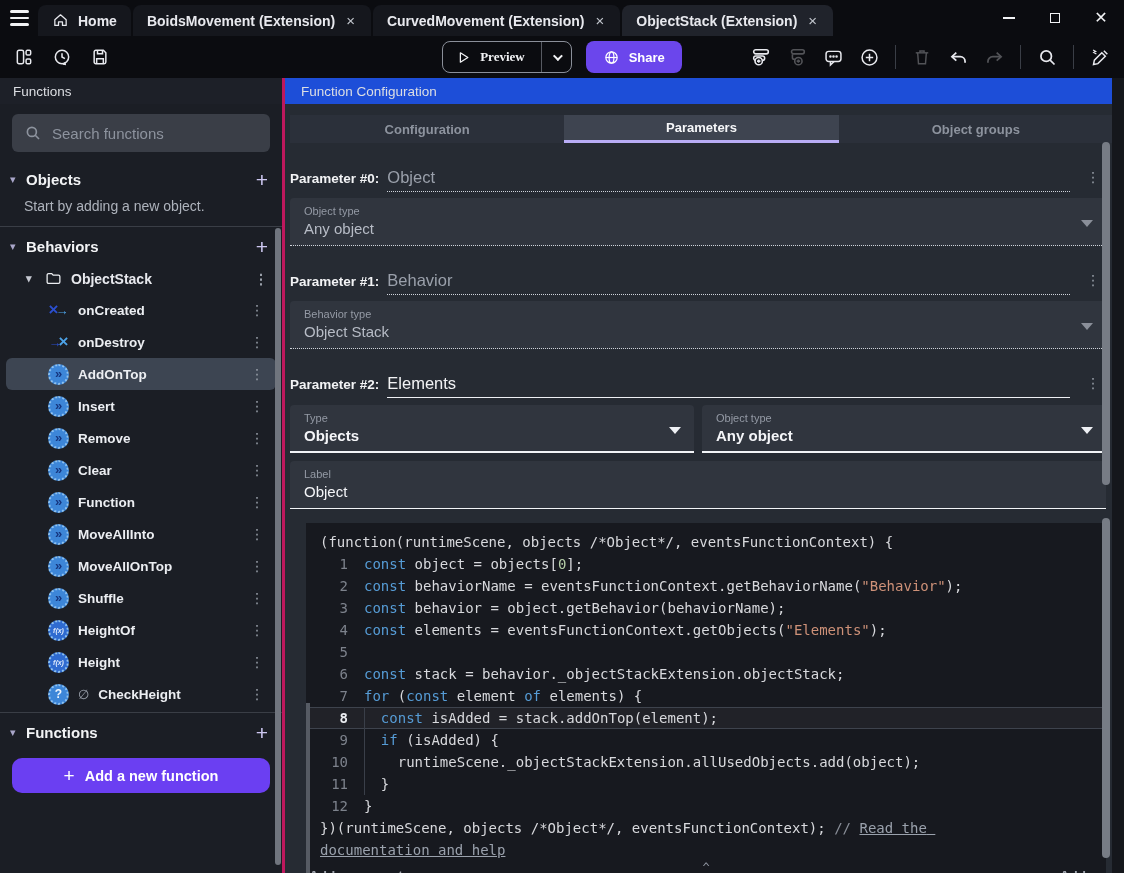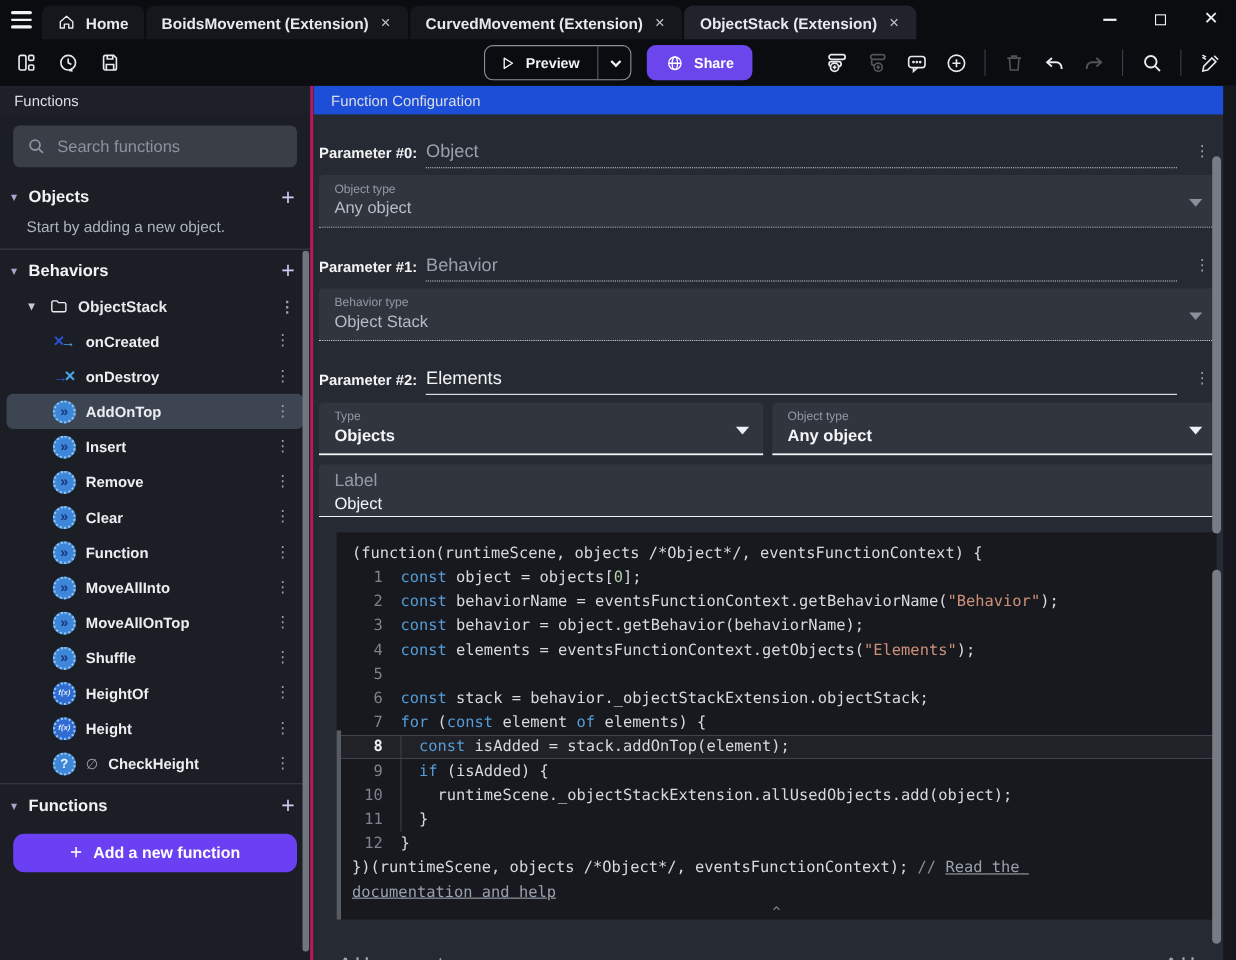--- a/index.html
+++ b/index.html
@@ -24,21 +24,21 @@
 
   
   .toolbar { height:42px; background:#0b0c10; display:flex; align-items:center; padding:0 10px; flex:0 0 auto; position:relative; }
   .tb-left { display:flex; align-items:center; gap:10px; }
   .tb-center { position:absolute; left:0; right:0; display:flex; justify-content:center; align-items:center; gap:14px; pointer-events:none; }
   .tb-center > * { pointer-events:auto; }
   .tb-right { margin-left:auto; display:flex; align-items:center; gap:8px; }
   .icon-btn { width:28px; height:28px; display:flex; align-items:center; justify-content:center; cursor:pointer; border-radius:4px; }
   .icon-btn.dim { opacity:.32; }
   .tb-sep { width:1px; height:24px; background:#3a3e46; margin:0 4px; }
-  .btn-preview { display:flex; align-items:center; height:32px; border:1px solid #8a8f99; border-radius:8px; color:#f2f3f5; overflow:hidden; cursor:pointer; background:transparent; }
+  .btn-preview { display:flex; align-items:center; height:32px; border:1px solid #8a8f99; border-radius:8px; color:#f2f3f5; overflow:hidden; cursor:pointer; background:transparent;font-family:Liberation Serif, serif; }
   .btn-preview .pv-main { display:flex; align-items:center; gap:9px; padding:0 16px 0 13px; font-size:13px; font-weight:700; }
   .btn-preview .pv-split { width:1px; height:32px; background:#8a8f99; opacity:.6; }
   .btn-preview .pv-caret { padding:0 11px; display:flex; align-items:center; }
   .chev-down { width:7px; height:7px; border-right:2px solid #f2f3f5; border-bottom:2px solid #f2f3f5; transform:rotate(45deg) translateY(-2px); }
   .btn-share { display:flex; align-items:center; gap:9px; height:32px; padding:0 17px; border-radius:8px;
     background:#6b46ec; color:#fff; font-size:13px; font-weight:700; cursor:pointer; border:none; }
 
   
   .content { flex:1; display:flex; min-height:0; }
 
@@ -99,21 +99,21 @@
   .selectbox .flabel { font-size:11px; color:#949aa5; }
   .selectbox .fvalue { font-size:15px; color:#b7bcc6; margin-top:3px; }
   .selectbox .arrow { position:absolute; right:13px; top:22px; width:0; height:0;
     border-left:6px solid transparent; border-right:6px solid transparent; border-top:7px solid #8a8f99; }
   .selectbox.lit { border-bottom:2px solid #f2f4f7; }
   .selectbox.lit .fvalue { color:#f4f5f8; font-weight:700; }
   .selectbox.lit .arrow { border-top-color:#eef0f4; }
   .half-row { display:flex; gap:8px; margin-top:7px; }
   .half-row .selectbox { flex:1; margin-top:0; }
   .textfield { margin-top:8px; height:48px; background:#30353e; border-radius:4px 4px 0 0; border-bottom:1px solid #f2f4f7; padding:7px 14px 0 14px; cursor:text; }
-  .textfield .flabel { font-size:16px; color:#949aa5; }
+  .textfield .flabel { font-size:11px; color:#949aa5; }
   .textfield .fvalue { font-size:15px; color:#f4f5f8; margin-top:3px; }
 
   
   .editor { margin:14px 0 0 16px; width:800px; height:352px; background:#17191f; position:relative;
     font-family:"DejaVu Sans Mono", monospace; font-size:14px; padding-top:8px; cursor:text; }
   .code-line { display:flex; line-height:22px; color:#d8d9dd; }
   .code-line .gutter { width:58px; flex:0 0 auto; text-align:right; padding-right:16px; color:#7d828c; }
   .code-line .code-text { white-space:pre; }
   .code-line.nogutter { padding:0 90px 0 14px; }
   .code-line.nogutter .code-text { white-space:pre-wrap; word-break:normal; }
@@ -449,20 +449,25 @@
           <span>Add a new function</span>
         </button>
       <div class="sb-thumb"></div>
     </aside>
 
     <main class="main">
       <div class="panel-header">
           <span>Function Configuration</span>
         </div>
 
+      <div class="tabbar">
+        <div class="mtab">Configuration</div>
+        <div class="mtab active">Parameters</div>
+        <div class="mtab">Object groups</div>
+      </div>
 
       <div class="params">
 
         <div class="param-row">
           <span class="plabel">Parameter #0:</span>
           <span class="pname">Object</span>
           <span class="kebab"></span>
         </div>
         <div class="selectbox">
           <div class="flabel">Object type</div>

